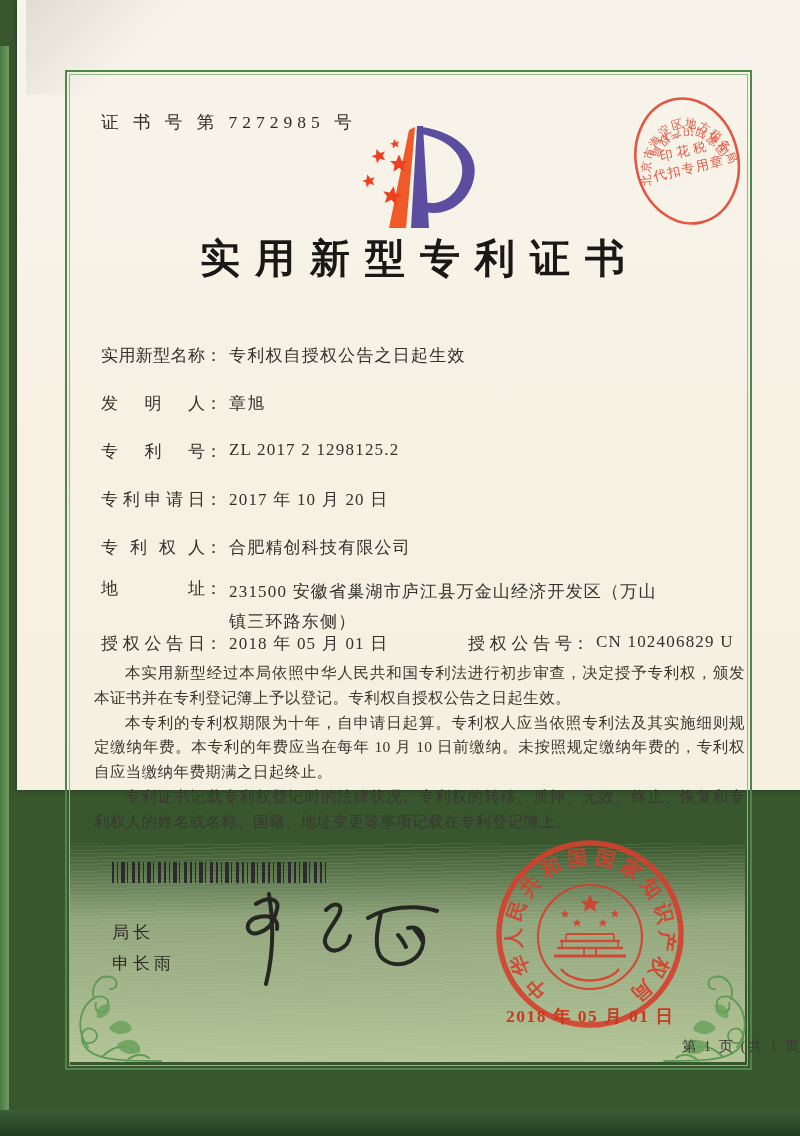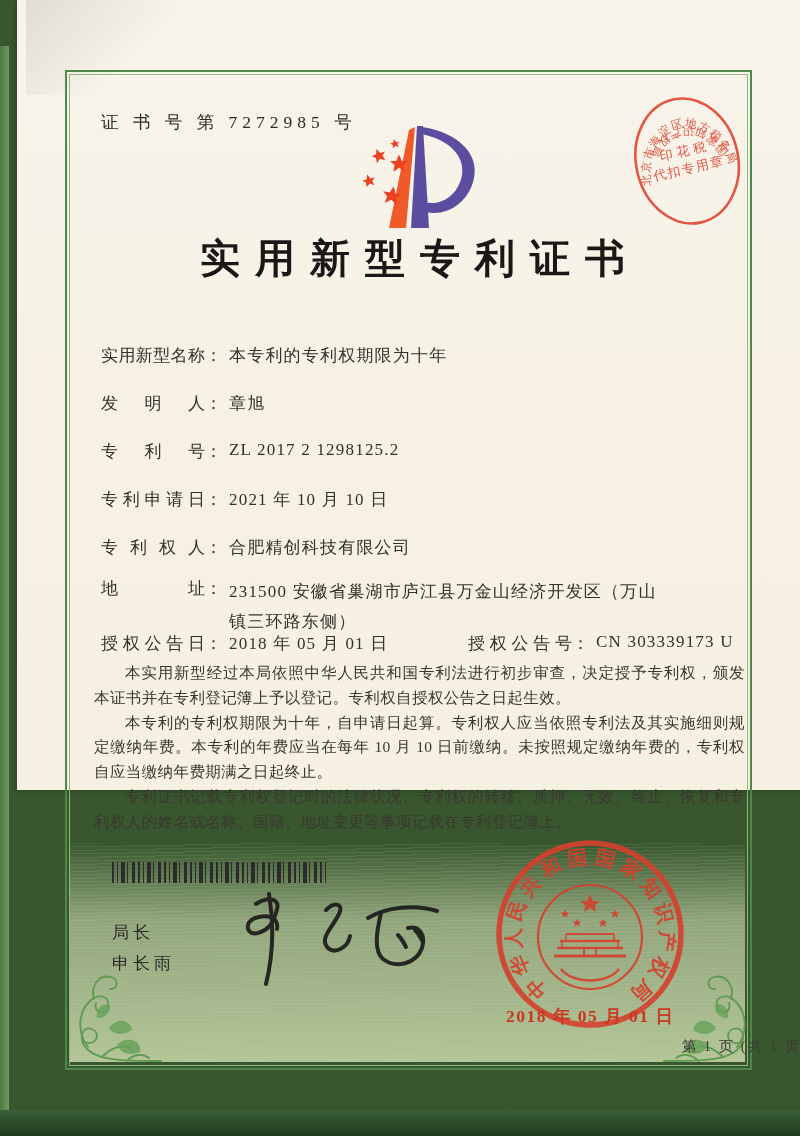--- a/index.html
+++ b/index.html
@@ -139,56 +139,56 @@
       <text x="76" y="72" text-anchor="middle" fill="#e04531" font-size="13" letter-spacing="4" font-family="'Liberation Sans','DejaVu Sans',sans-serif">印花税</text>
       <text x="76" y="90" text-anchor="middle" fill="#e04531" font-size="13" letter-spacing="1.5" font-family="'Liberation Sans','DejaVu Sans',sans-serif">代扣专用章</text>
     </g>
   </svg>
 
   <div class="abs title">实用新型专利证书</div>
 
   <div class="abs field-row row0">
     <span class="flabel">实用新型名称</span>
       <span class="fcolon">：</span>
-      <span class="fvalue">本专利的专利权期限为十年</span>
+      <span class="fvalue">专利权自授权公告之日起生效</span>
   </div>
   <div class="abs field-row row1">
     <span class="flabel">发明人</span>
       <span class="fcolon">：</span>
       <span class="fvalue">章旭</span>
   </div>
   <div class="abs field-row row2">
     <span class="flabel">专利号</span>
       <span class="fcolon">：</span>
       <span class="fvalue">ZL 2017 2 1298125.2</span>
   </div>
   <div class="abs field-row row3">
     <span class="flabel">专利申请日</span>
       <span class="fcolon">：</span>
-      <span class="fvalue">2021 年 10 月 10 日</span>
+      <span class="fvalue">2017 年 10 月 20 日</span>
   </div>
   <div class="abs field-row row4">
     <span class="flabel">专利权人</span>
       <span class="fcolon">：</span>
       <span class="fvalue">合肥精创科技有限公司</span>
   </div>
   <div class="abs field-row row5">
     <span class="flabel">地址</span>
       <span class="fcolon">：</span>
       <span class="fvalue addr">231500 安徽省巢湖市庐江县万金山经济开发区（万山镇三环路东侧）</span>
   </div>
   <div class="abs field-row rowg">
     <span class="flabel">授权公告日</span>
       <span class="fcolon">：</span>
       <span class="fvalue">2018 年 05 月 01 日</span>
   </div>
   <div class="abs field-row rowg grant-right">
     <span class="flabel">授权公告号</span>
       <span class="fcolon">：</span>
-      <span class="fvalue">CN 303339173 U</span>
+      <span class="fvalue">CN 102406829 U</span>
   </div>
 
   <div class="abs paragraphs">
     <p>本实用新型经过本局依照中华人民共和国专利法进行初步审查，决定授予专利权，颁发本证书并在专利登记簿上予以登记。专利权自授权公告之日起生效。</p>
     <p>本专利的专利权期限为十年，自申请日起算。专利权人应当依照专利法及其实施细则规定缴纳年费。本专利的年费应当在每年 10 月 10 日前缴纳。未按照规定缴纳年费的，专利权自应当缴纳年费期满之日起终止。</p>
     <p>专利证书记载专利权登记时的法律状况。专利权的转移、质押、无效、终止、恢复和专利权人的姓名或名称、国籍、地址变更等事项记载在专利登记簿上。</p>
   </div>
 
   <div class="abs barcode"></div>
 

